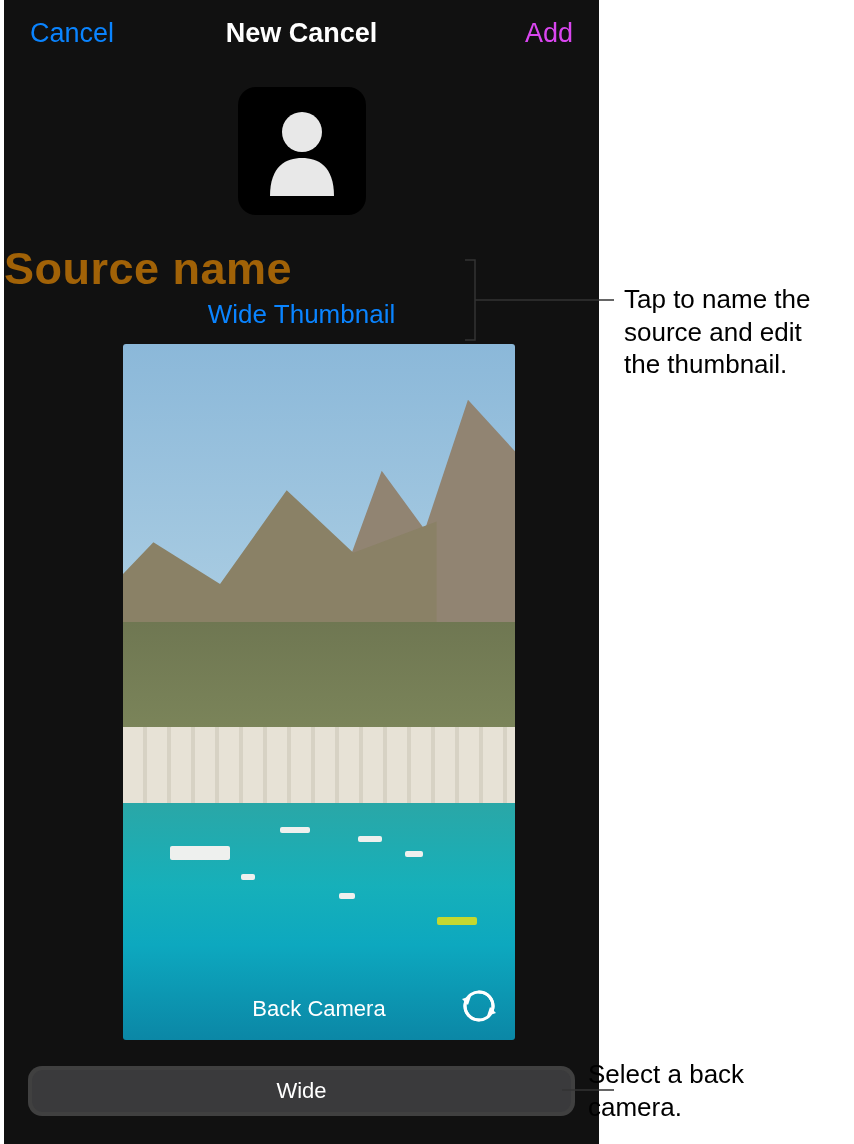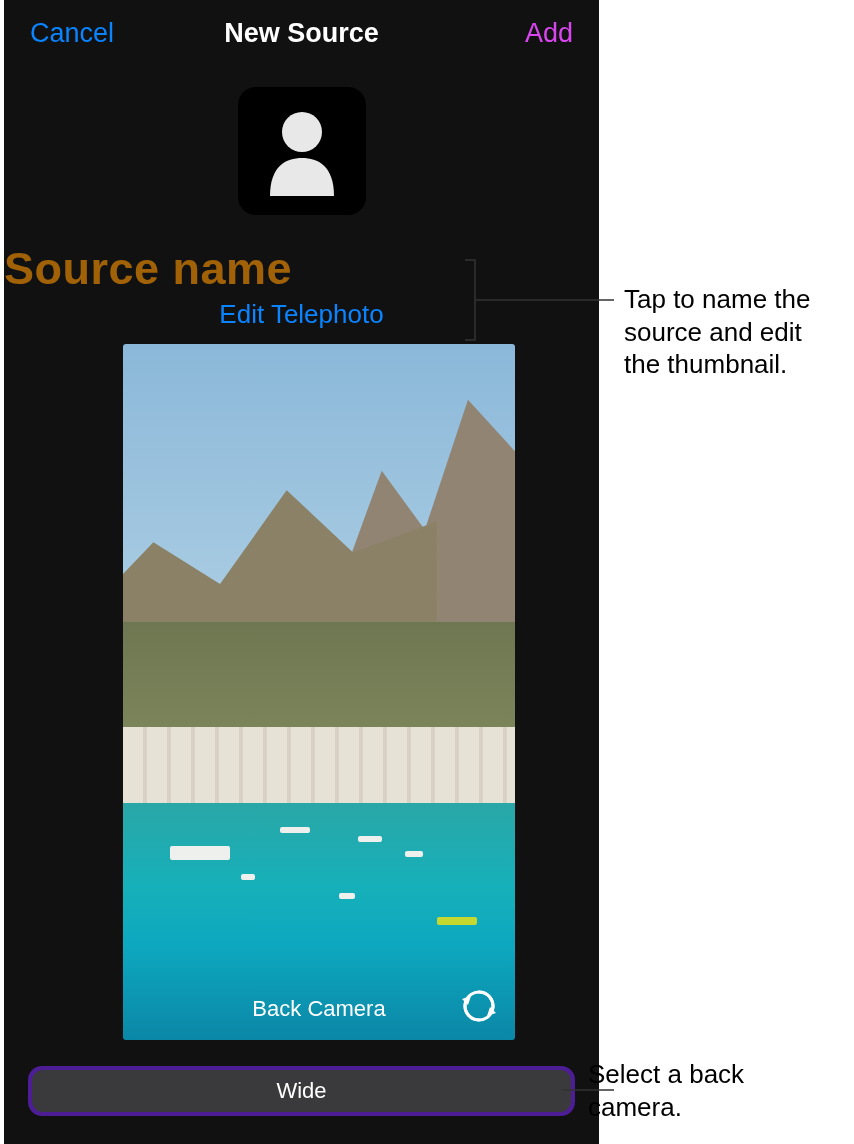--- a/index.html
+++ b/index.html
@@ -134,21 +134,21 @@
       bottom:12px;
       right:14px;
       width:44px; height:44px;
       display:flex; align-items:center; justify-content:center;
     }
 
     .segmented {
       position:absolute;
       left:24px; right:24px; bottom:28px;
       height:50px;
-      background:#4c1d95;
+      background:#404040;
       border-radius:14px;
       display:flex;
       padding:4px;
     }
     .segmented .seg {
       flex:1;
       display:flex;
       align-items:center;
       justify-content:center;
       color:#fff;
@@ -174,35 +174,35 @@
       fill:none;
     }
   </style>
 </head>
 <body>
 
 <div class="phone-panel">
 
   <div class="nav-bar">
     <span class="nav-cancel">Cancel</span>
-    <span class="nav-title">New Source</span>
+    <span class="nav-title">New Cancel</span>
     <span class="nav-add">Add</span>
   </div>
 
   <div class="avatar-wrap">
     <div class="avatar">
       <svg viewBox="0 0 80 90">
         <circle cx="40" cy="26" r="20" fill="#e8e8e8"></circle>
         <path d="M8 90 C 8 60 24 52 40 52 C 56 52 72 60 72 90 Z" fill="#e8e8e8"></path>
       </svg>
     </div>
   </div>
 
   <div class="source-name">Source name</div>
-  <div class="edit-thumb">Edit Telephoto</div>
+  <div class="edit-thumb">Wide Thumbnail</div>
 
   <div class="preview-wrap">
     <div class="preview">
       <div class="sky"></div>
       <div class="mountain1"></div>
       <div class="mountain2"></div>
       <div class="hill"></div>
       <div class="town"></div>
       <div class="sea">
         <span class="boat" style="left:12%; top:18%; width:60px; height:14px;"></span>

